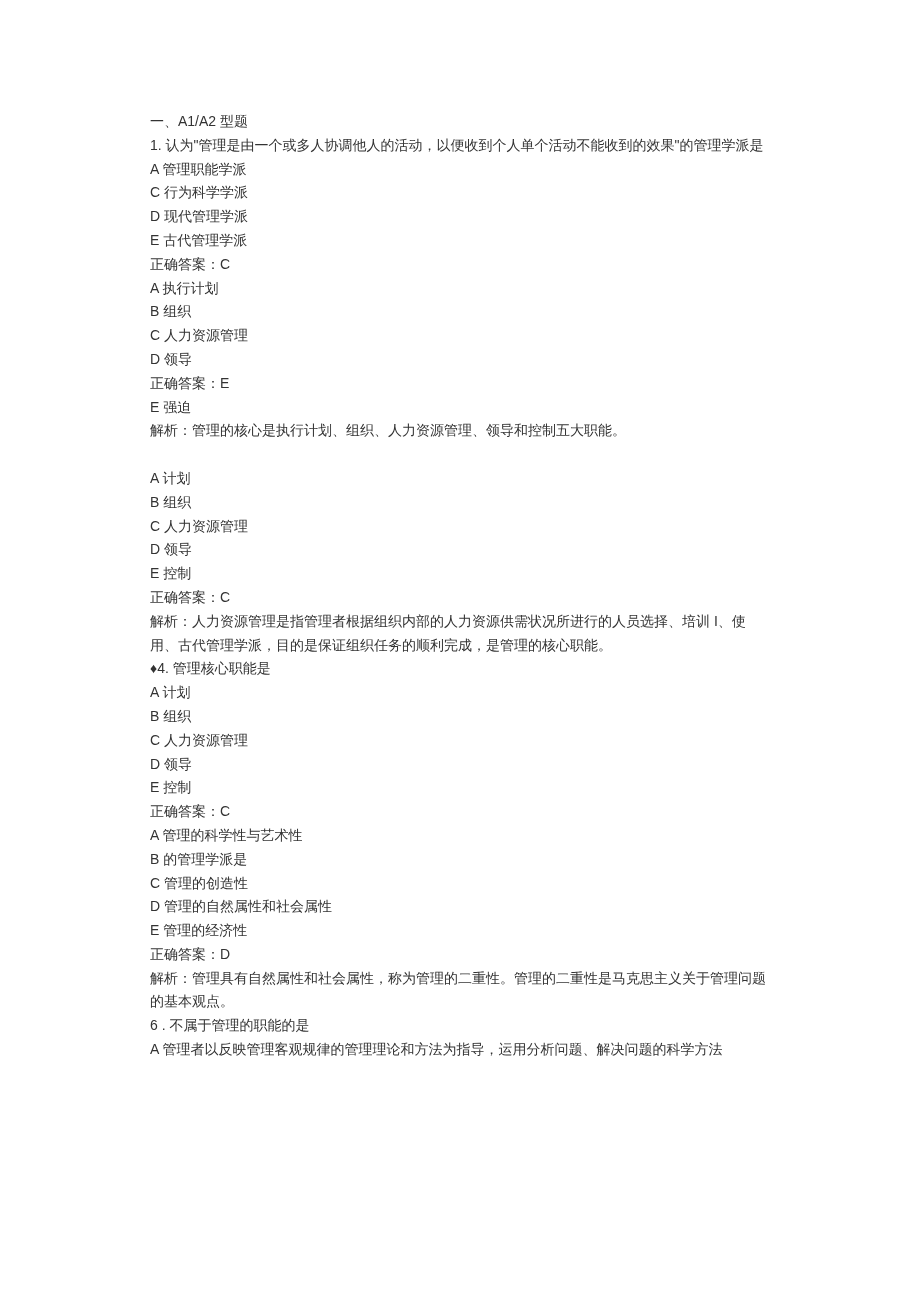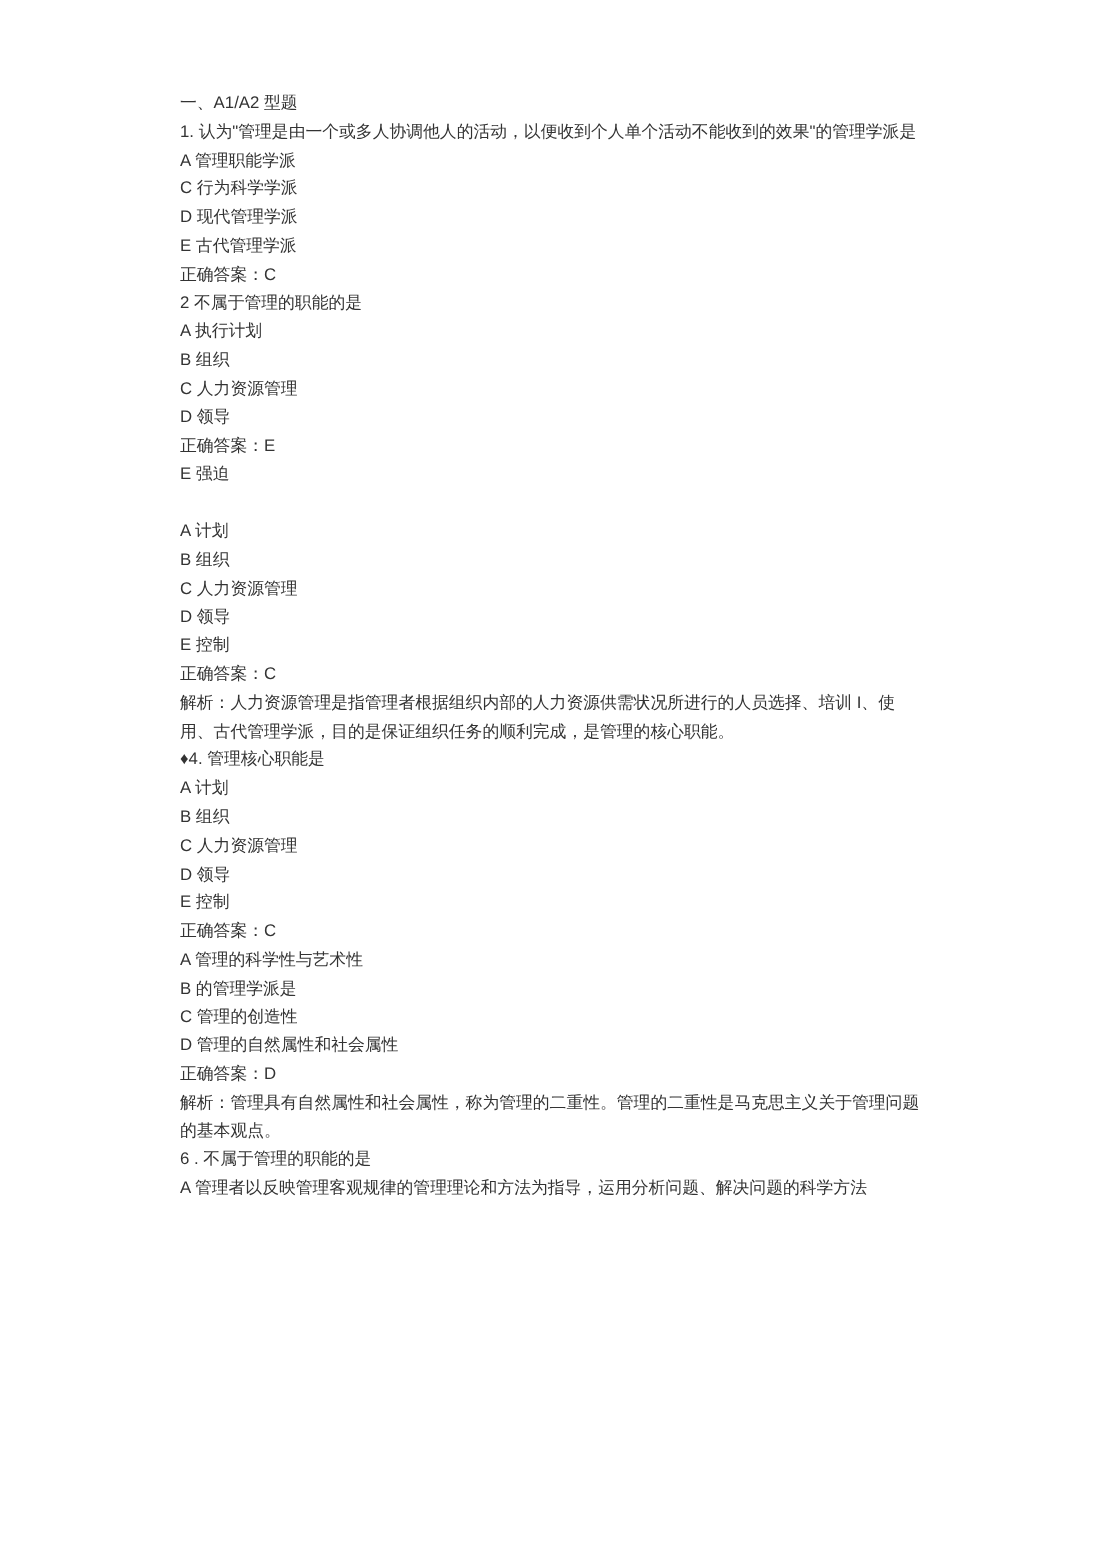--- a/index.html
+++ b/index.html
@@ -7,21 +7,21 @@
     padding: 0;
     background: #ffffff;
     font-family: "Microsoft YaHei", "SimSun", Arial, sans-serif;
     font-size: 14px;
     color: #333333;
     line-height: 1.7;
   }
   .page {
     width: 920px;
     min-height: 1301px;
-    padding: 74px 150px 40px 150px;
+    padding: 110px 150px 40px 150px;
     box-sizing: border-box;
   }
   .line {
     display: block;
   }
   .blank {
     height: 1.7em;
   }
 </style>
 </head>
@@ -31,27 +31,27 @@
 
   <span class="line">一、A1/A2 型题</span>
 
   <span class="line"><span>1.</span> <span>认为"管理是由一个或多人协调他人的活动，以便收到个人单个活动不能收到的效果"的管理学派是</span></span>
   <span class="line">A 管理职能学派</span>
   <span class="line">C 行为科学学派</span>
   <span class="line">D 现代管理学派</span>
   <span class="line">E 古代管理学派</span>
   <span class="line">正确答案：C</span>
 
-  <span class="line"><span>2</span> <span>不属于管理的职能的是</span></span>
   <span class="line">A 执行计划</span>
   <span class="line">B 组织</span>
   <span class="line">C 人力资源管理</span>
   <span class="line">D 领导</span>
   <span class="line">正确答案：E</span>
   <span class="line">E 强迫</span>
+  <span class="line">解析：管理的核心是执行计划、组织、人力资源管理、领导和控制五大职能。</span>
 
   <div class="blank"></div>
 
   <span class="line">A 计划</span>
   <span class="line">B 组织</span>
   <span class="line">C 人力资源管理</span>
   <span class="line">D 领导</span>
   <span class="line">E 控制</span>
   <span class="line">正确答案：C</span>
   <span class="line">解析：人力资源管理是指管理者根据组织内部的人力资源供需状况所进行的人员选择、培训 I、使用、古代管理学派，目的是保证组织任务的顺利完成，是管理的核心职能。</span>
@@ -61,19 +61,20 @@
   <span class="line">B 组织</span>
   <span class="line">C 人力资源管理</span>
   <span class="line">D 领导</span>
   <span class="line">E 控制</span>
   <span class="line">正确答案：C</span>
 
   <span class="line">A 管理的科学性与艺术性</span>
   <span class="line">B 的管理学派是</span>
   <span class="line">C 管理的创造性</span>
   <span class="line">D 管理的自然属性和社会属性</span>
+  <span class="line">E 管理的经济性</span>
   <span class="line">正确答案：D</span>
   <span class="line">解析：管理具有自然属性和社会属性，称为管理的二重性。管理的二重性是马克思主义关于管理问题的基本观点。</span>
 
   <span class="line"><span>6  .</span> <span>不属于管理的职能的是</span></span>
   <span class="line">A 管理者以反映管理客观规律的管理理论和方法为指导，运用分析问题、解决问题的科学方法</span>
 
 </div>
 
 </body></html>

